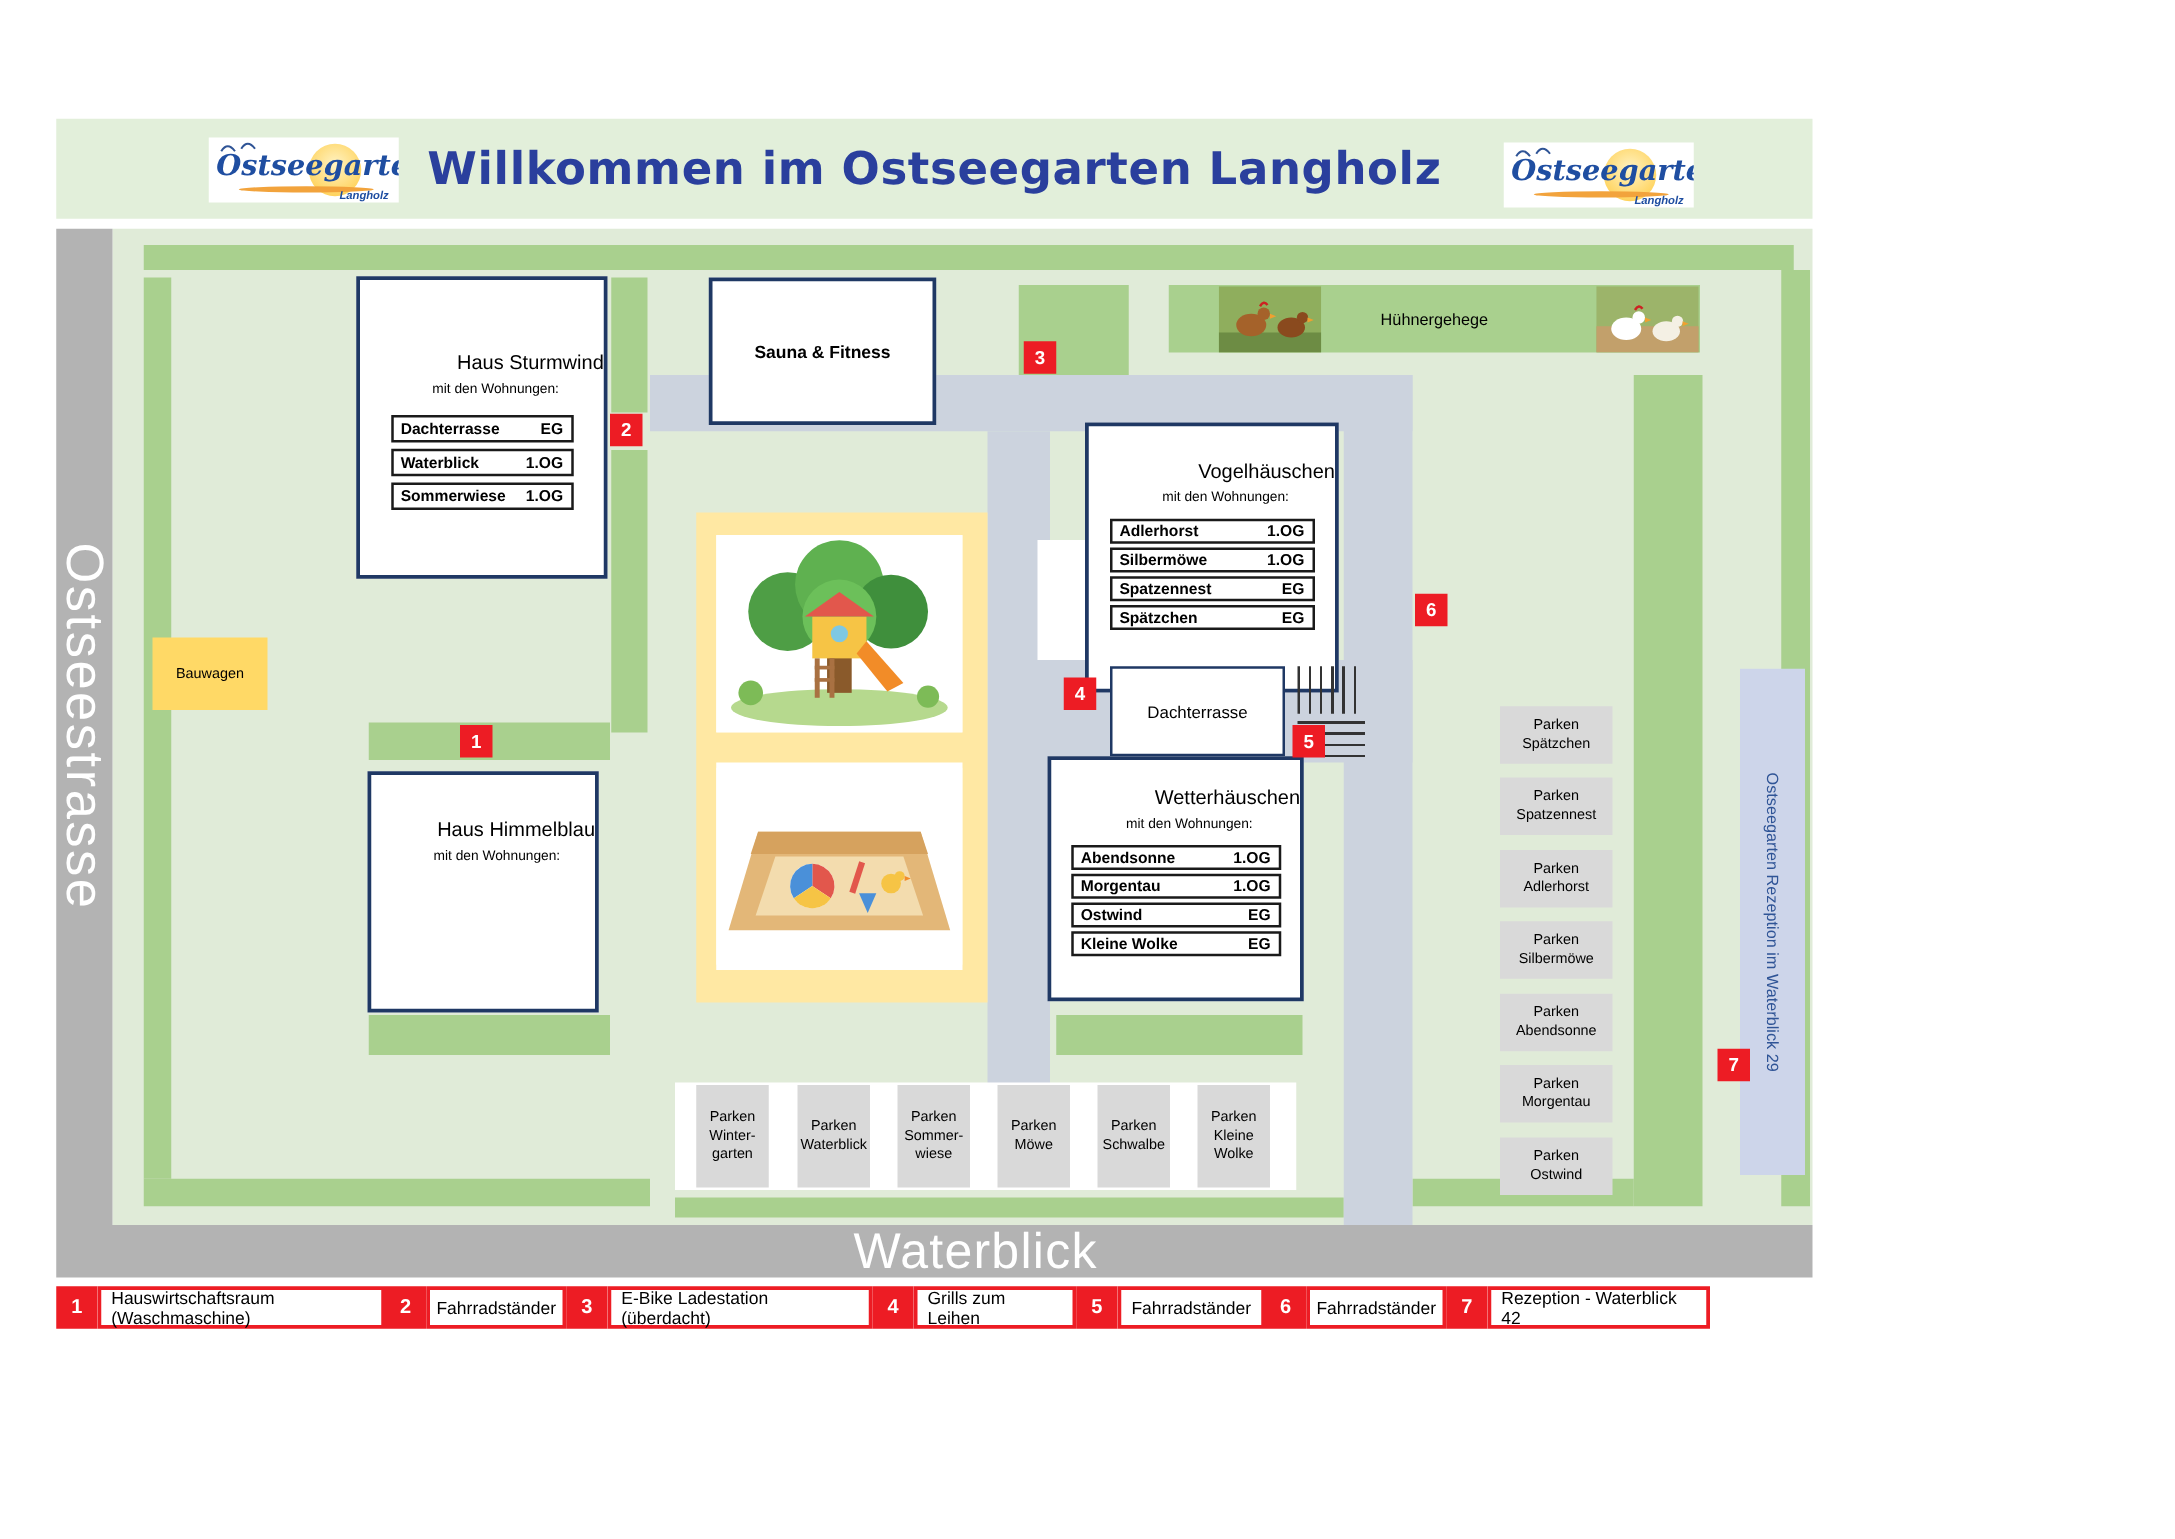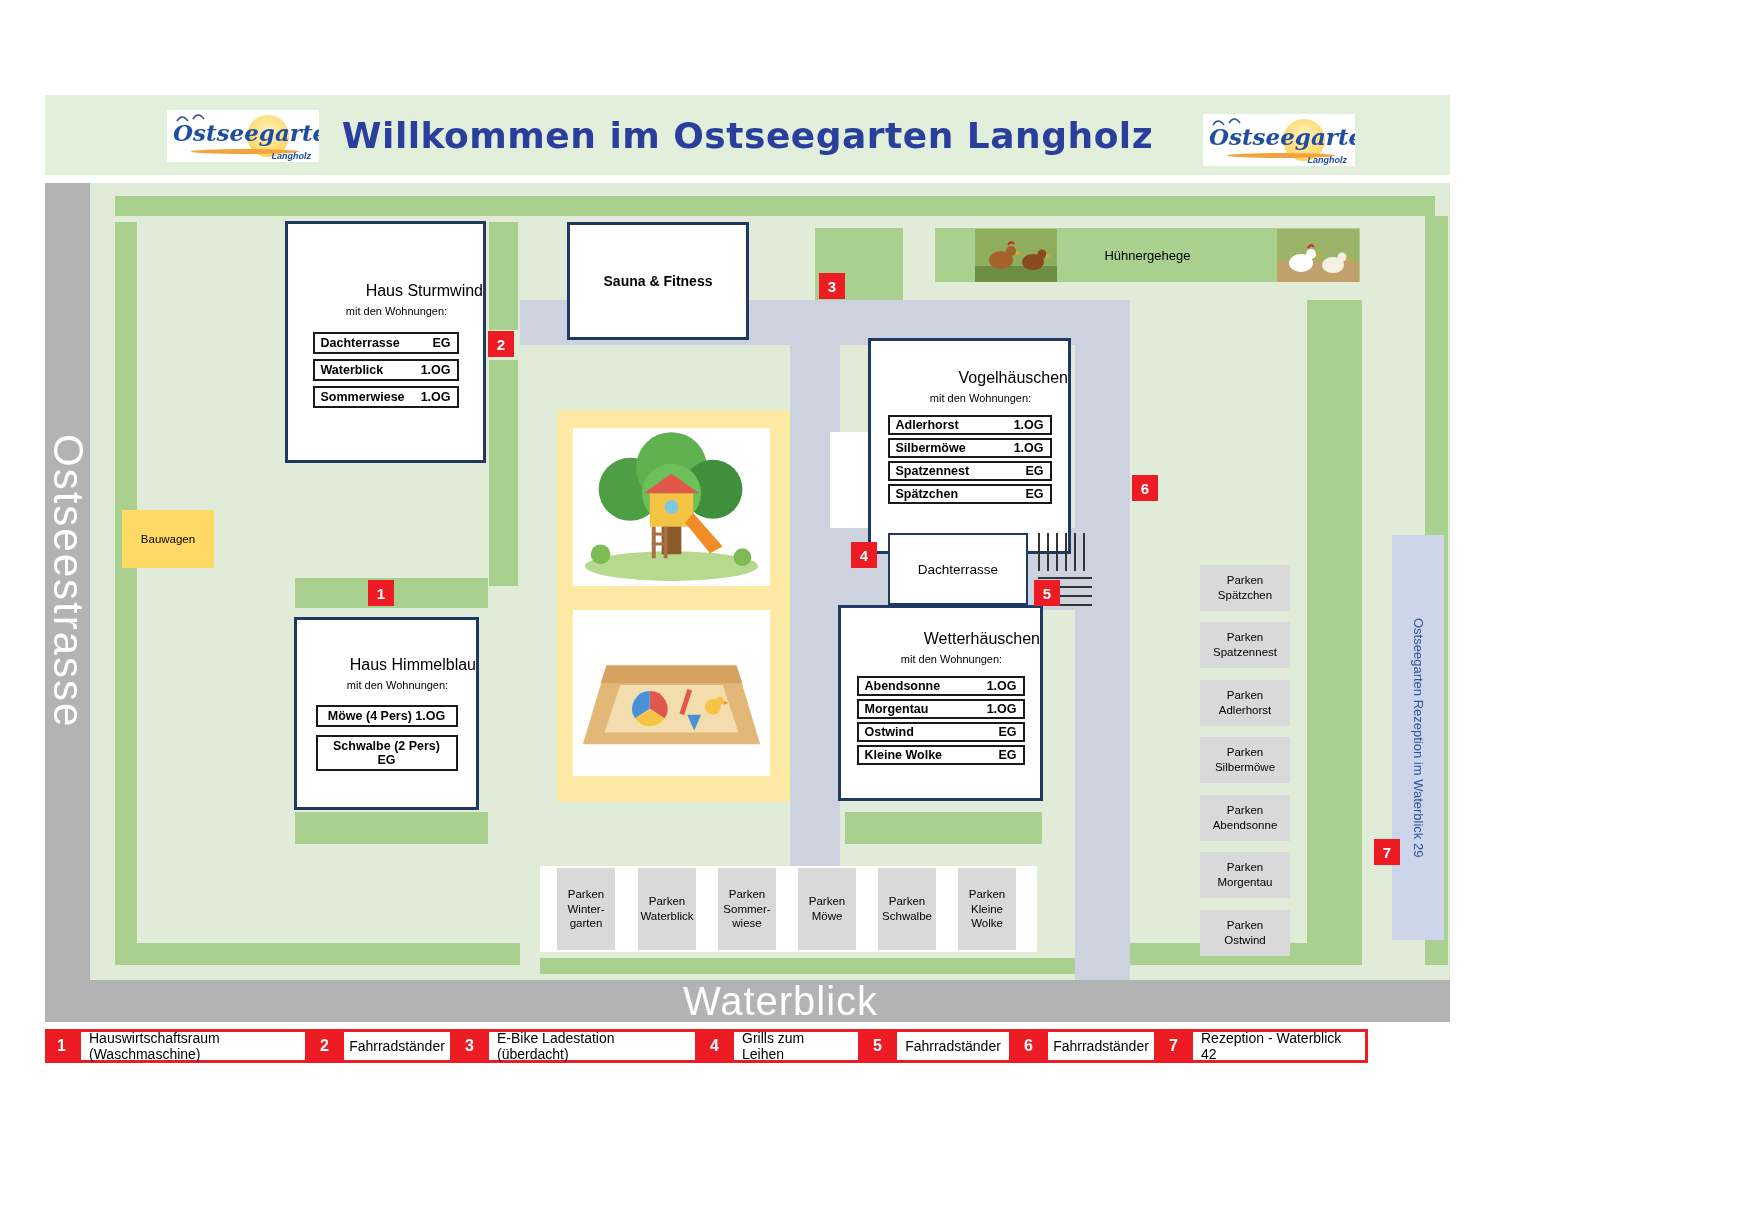--- a/index.html
+++ b/index.html
@@ -259,28 +259,20 @@
     </div>
   </div>
 
   <div class="abs bld dach">
     <span>Dachterrasse</span>
   </div>
 
   <div class="abs bld himmel">
     <div class="b-title">Haus Himmelblau</div>
     <div class="b-sub">mit den Wohnungen:</div>
-    <div class="units-hb">
-      <div class="unit u-hb">
-        <span>Möwe (4 Pers) 1.OG</span>
-      </div>
-      <div class="unit u-hb">
-        <span>Schwalbe (2 Pers) EG</span>
-      </div>
-    </div>
   </div>
 
   <div class="abs bld wetter">
     <div class="b-title">Wetterhäuschen</div>
     <div class="b-sub">mit den Wohnungen:</div>
     <div class="units-wt">
       <div class="unit u-wt">
         <span>Abendsonne</span>
         <span>1.OG</span>
       </div>

